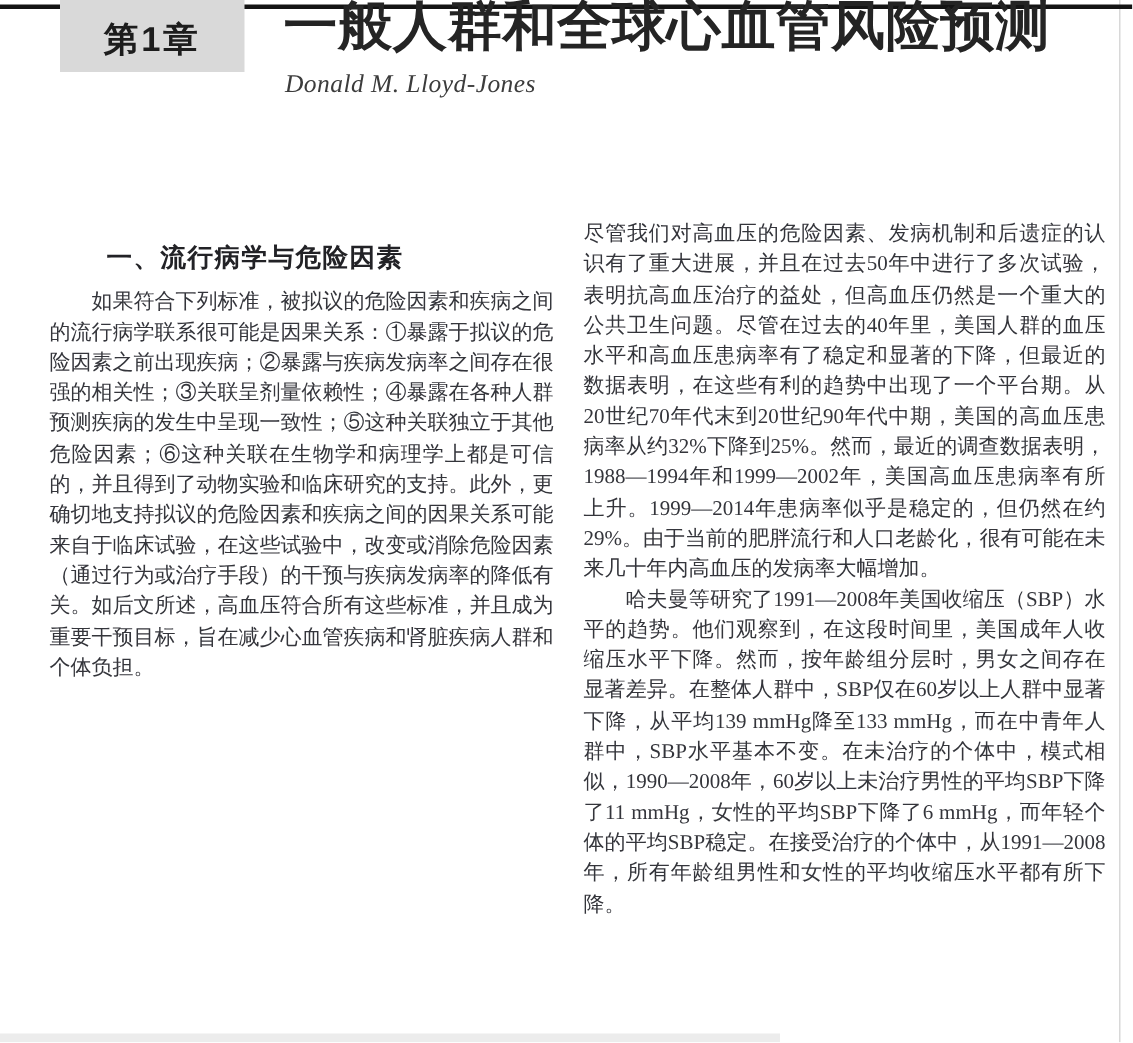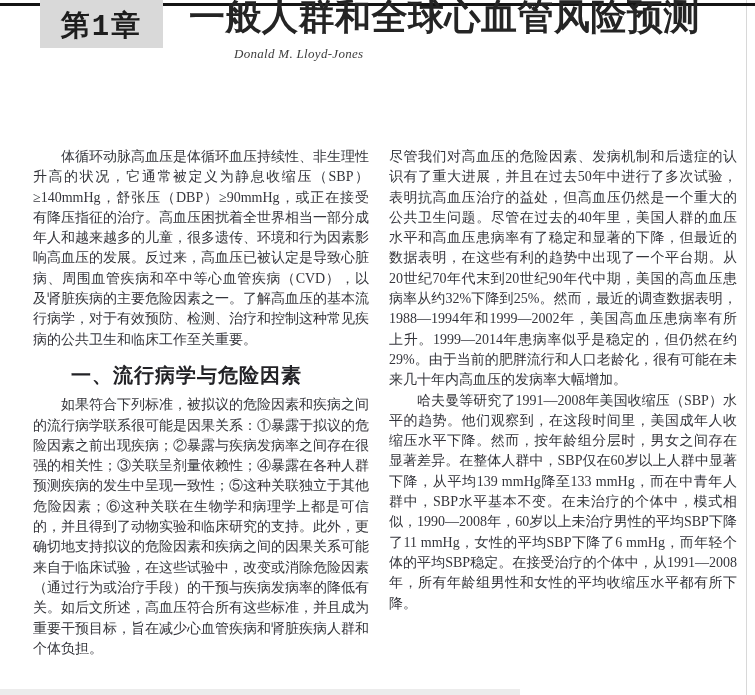--- a/index.html
+++ b/index.html
@@ -13,50 +13,49 @@
   .top-rule{
     position:absolute;left:0;top:3px;width:755px;height:2.5px;
     background:#141414;z-index:1;
   }
   .chapter-box{
     position:absolute;left:40px;top:0;width:123px;height:48px;
     background:#d9d9d9;z-index:2;
     display:flex;align-items:center;justify-content:center;
   }
   .chapter-box .label{
-    font-family:Liberation Mono, monospace;
-    font-weight:700;font-size:29px;color:#1d1d1d;
+    font-family:Liberation Sans, sans-serif;
+    font-weight:700;font-size:23px;color:#1d1d1d;
     letter-spacing:2px;padding-top:4px;
   }
   .chapter-title{
     position:absolute;left:189px;top:-5px;z-index:2;
     font-family:"Liberation Sans","DejaVu Sans",sans-serif;
     font-weight:700;font-size:36px;line-height:1.2;
     color:#242424;white-space:nowrap;letter-spacing:0.5px;
   }
   .author{
     position:absolute;left:190px;top:46px;z-index:2;
-    font-style:italic;font-size:13px;color:#3c3c3c;
+    font-style:italic;font-size:17px;color:#3c3c3c;
     font-family:"Liberation Serif","DejaVu Serif",serif;
     letter-spacing:0.3px;
-    margin-left:44px;
   }
   .col{
     position:absolute;top:147px;z-index:3;
     font-size:14px;line-height:20.3px;
     color:#34353b;text-align:justify;
     font-family:"Liberation Serif","DejaVu Serif",serif;
   }
   .col-left{left:33px;width:336px;}
   .col-right{left:389px;width:348px;}
   .col p{margin:0;}
   .col p.indent{text-indent:2em;}
   .section-heading{
     font-family:"Liberation Sans","DejaVu Sans",sans-serif;
-    font-weight:700;font-size:20px;color:#222226;
+    font-weight:700;font-size:17px;color:#222226;
     margin:15px 0 10px 0;padding-left:38px;
     text-align:left;letter-spacing:1px;
   }
   .bottom-strip{
     position:absolute;left:0;bottom:0;width:520px;height:6px;
     background:#ececec;z-index:0;
   }
   .right-edge-line{
     position:absolute;top:0;left:746px;width:1px;height:695px;
     background:#d8d8d8;z-index:0;
@@ -71,21 +70,20 @@
 
   <div class="chapter-box">
     <span class="label">第1章</span>
   </div>
 
   <div class="chapter-title">一般人群和全球心血管风险预测</div>
 
   <div class="author">Donald M. Lloyd-Jones</div>
 
   <div class="col col-left">
-    <p class="indent">体循环动脉高血压是体循环血压持续性、非生理性升高的状况，它通常被定义为静息收缩压（SBP）≥140mmHg，舒张压（DBP）≥90mmHg，或正在接受有降压指征的治疗。高血压困扰着全世界相当一部分成年人和越来越多的儿童，很多遗传、环境和行为因素影响高血压的发展。反过来，高血压已被认定是导致心脏病、周围血管疾病和卒中等心血管疾病（CVD），以及肾脏疾病的主要危险因素之一。了解高血压的基本流行病学，对于有效预防、检测、治疗和控制这种常见疾病的公共卫生和临床工作至关重要。</p>
     <h2 class="section-heading">一、流行病学与危险因素</h2>
     <p class="indent">如果符合下列标准，被拟议的危险因素和疾病之间的流行病学联系很可能是因果关系：①暴露于拟议的危险因素之前出现疾病；②暴露与疾病发病率之间存在很强的相关性；③关联呈剂量依赖性；④暴露在各种人群预测疾病的发生中呈现一致性；⑤这种关联独立于其他危险因素；⑥这种关联在生物学和病理学上都是可信的，并且得到了动物实验和临床研究的支持。此外，更确切地支持拟议的危险因素和疾病之间的因果关系可能来自于临床试验，在这些试验中，改变或消除危险因素（通过行为或治疗手段）的干预与疾病发病率的降低有关。如后文所述，高血压符合所有这些标准，并且成为重要干预目标，旨在减少心血管疾病和肾脏疾病人群和个体负担。</p>
   </div>
 
   <div class="col col-right">
     <p>尽管我们对高血压的危险因素、发病机制和后遗症的认识有了重大进展，并且在过去50年中进行了多次试验，表明抗高血压治疗的益处，但高血压仍然是一个重大的公共卫生问题。尽管在过去的40年里，美国人群的血压水平和高血压患病率有了稳定和显著的下降，但最近的数据表明，在这些有利的趋势中出现了一个平台期。从20世纪70年代末到20世纪90年代中期，美国的高血压患病率从约32%下降到25%。然而，最近的调查数据表明，1988—1994年和1999—2002年，美国高血压患病率有所上升。1999—2014年患病率似乎是稳定的，但仍然在约29%。由于当前的肥胖流行和人口老龄化，很有可能在未来几十年内高血压的发病率大幅增加。</p>
     <p class="indent">哈夫曼等研究了1991—2008年美国收缩压（SBP）水平的趋势。他们观察到，在这段时间里，美国成年人收缩压水平下降。然而，按年龄组分层时，男女之间存在显著差异。在整体人群中，SBP仅在60岁以上人群中显著下降，从平均139 mmHg降至133 mmHg，而在中青年人群中，SBP水平基本不变。在未治疗的个体中，模式相似，1990—2008年，60岁以上未治疗男性的平均SBP下降了11 mmHg，女性的平均SBP下降了6 mmHg，而年轻个体的平均SBP稳定。在接受治疗的个体中，从1991—2008年，所有年龄组男性和女性的平均收缩压水平都有所下降。</p>
   </div>
 
   <div class="bottom-strip"></div>

